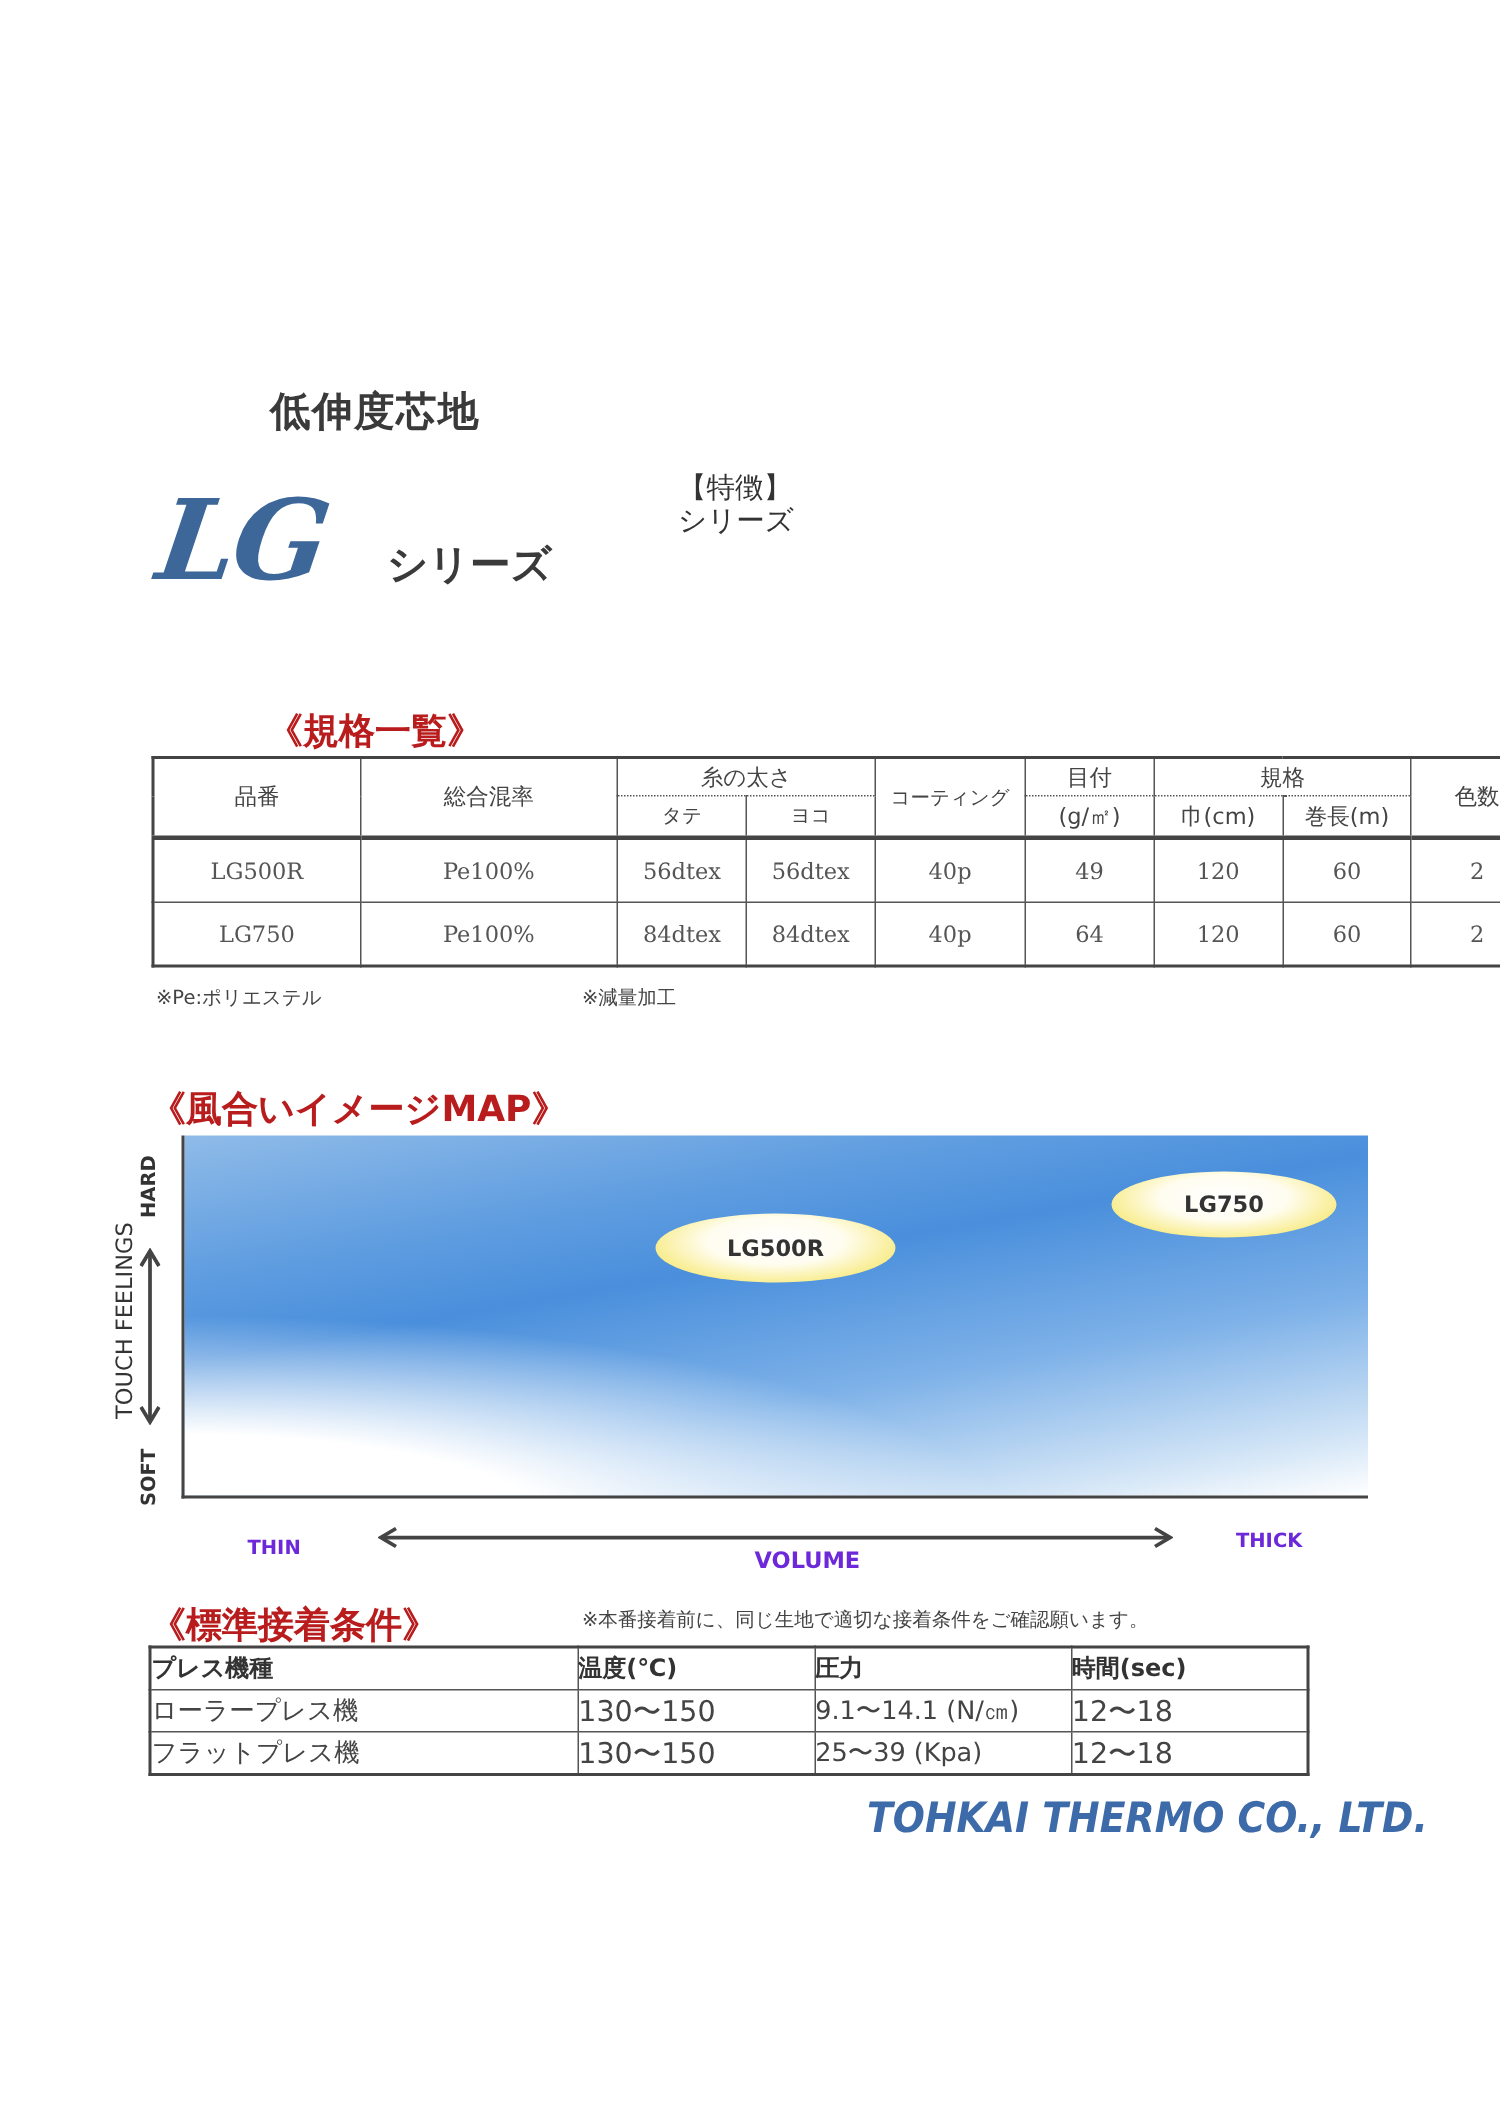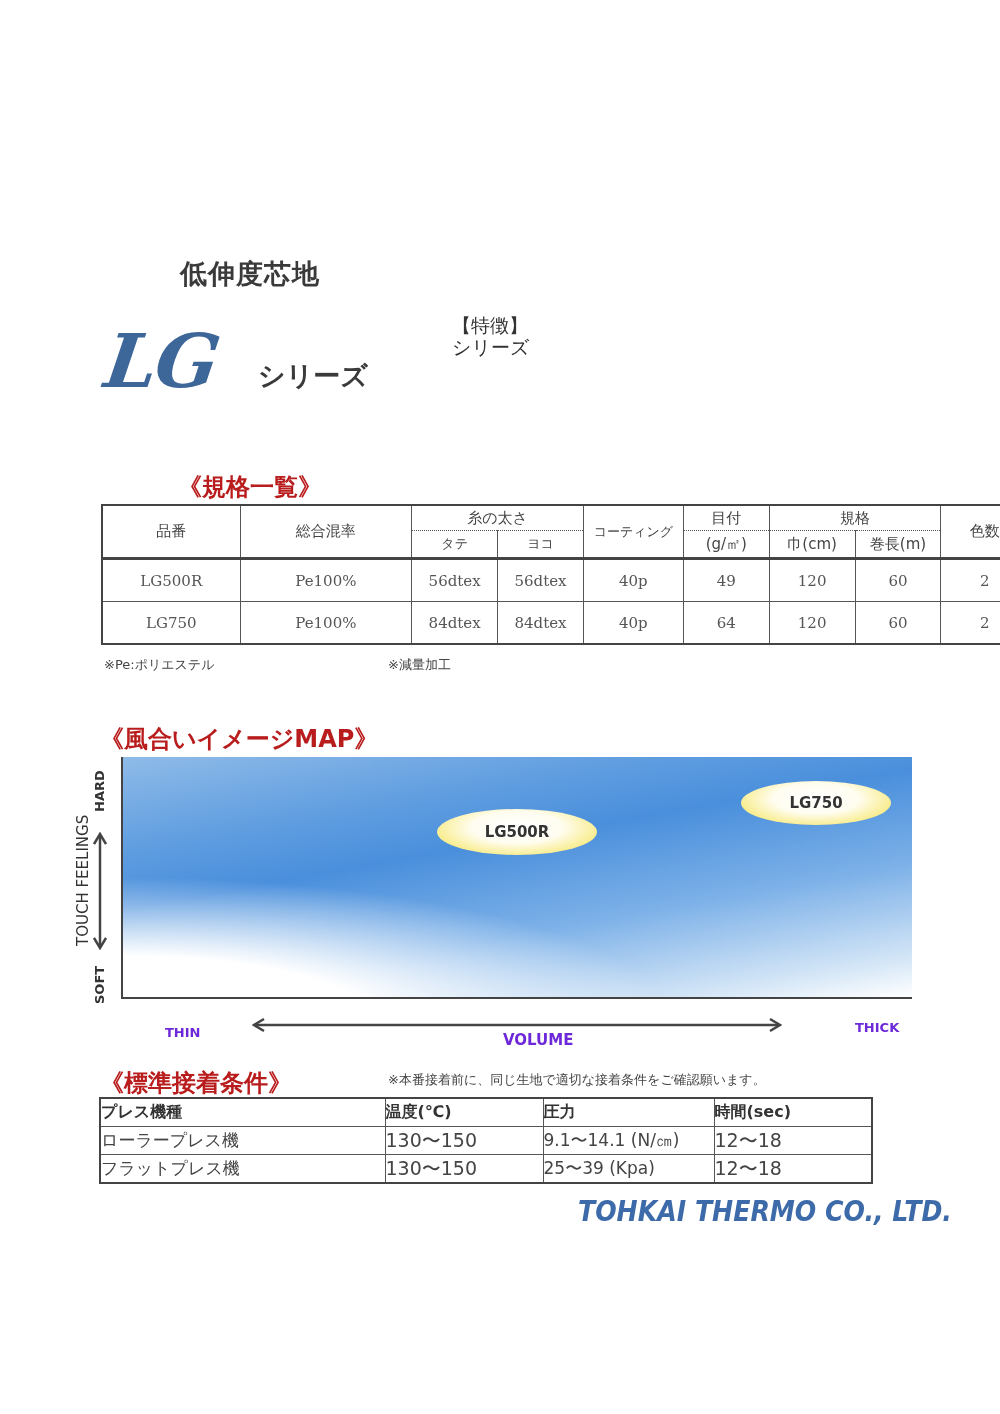--- a/index.html
+++ b/index.html
@@ -160,21 +160,21 @@
 <div class="abs axis-v" style="left:74px; top:946px; font-size:15px; font-weight:normal;">TOUCH FEELINGS</div>
 <div class="abs axis-v" style="left:92px; top:1004px;">SOFT</div>
 <svg class="abs" style="left:93px; top:832px;" width="14" height="118">
   <line x1="7" y1="4" x2="7" y2="114" stroke="#444" stroke-width="2.5"></line>
   <polyline points="1,12 7,2 13,12" fill="none" stroke="#444" stroke-width="2.5"></polyline>
   <polyline points="1,106 7,116 13,106" fill="none" stroke="#444" stroke-width="2.5"></polyline>
 </svg>
 
 <div class="abs axis-h" style="left:165px; top:1025px;">THIN</div>
 <div class="abs axis-h" style="left:503px; top:1031px; font-size:15px; font-weight:bold;">VOLUME</div>
-<div class="abs axis-h" style="left:855px; top:1020px;">THICK</div>
+<div class="abs axis-h" style="left:824px; top:1020px;">THICK</div>
 <svg class="abs" style="left:252px; top:1017px;" width="530" height="16">
   <line x1="4" y1="8" x2="526" y2="8" stroke="#444" stroke-width="2.5"></line>
   <polyline points="12,2 2,8 12,14" fill="none" stroke="#444" stroke-width="2.5"></polyline>
   <polyline points="518,2 528,8 518,14" fill="none" stroke="#444" stroke-width="2.5"></polyline>
 </svg>
 
 <div class="abs section-title" style="left:100px; top:1067px;">《標準接着条件》</div>
 <div class="abs note" style="left:388px; top:1071px;">※本番接着前に、同じ生地で適切な接着条件をご確認願います。</div>
 
 <table class="abs cond-table">

